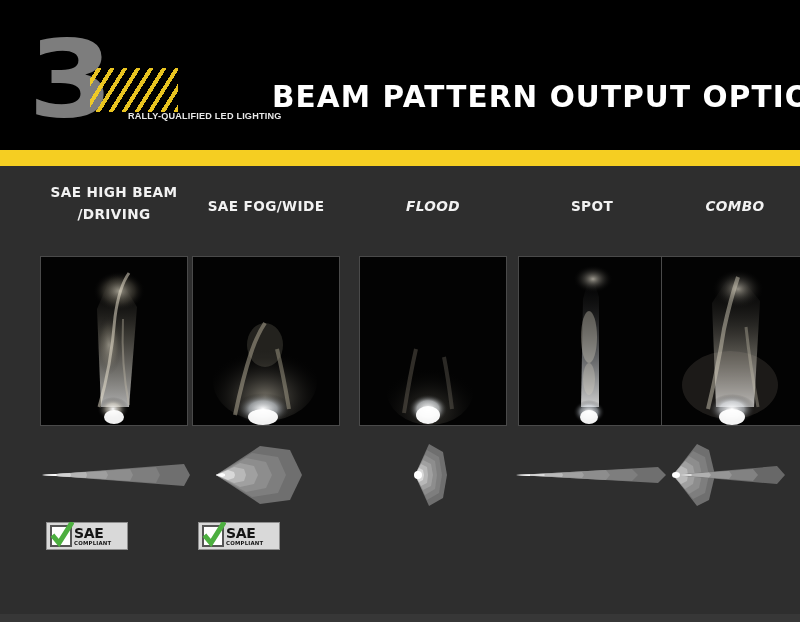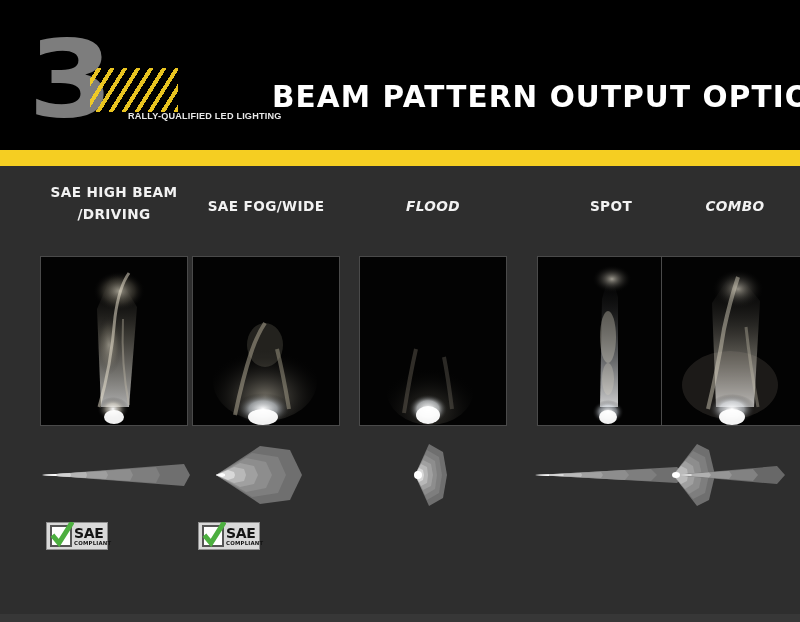--- a/index.html
+++ b/index.html
@@ -145,21 +145,21 @@
 
   .col {
     position: absolute;
     top: 0;
     width: 148px;
     height: 448px;
   }
   .col-0 { left: 16px; }
   .col-1 { left: 168px; }
   .col-2 { left: 335px; font-style: italic; }
-  .col-3 { left: 513px; }
+  .col-3 { left: 494px; }
   .col-4 { left: 637px; font-style: italic; }
 
   .col-label {
     position: absolute;
     top: 16px;
     left: -6px;
     width: 160px;
     color: #f2f2f2;
     font-family: "DejaVu Sans", sans-serif;
     font-size: 14.5px;
@@ -195,21 +195,21 @@
     left: -6px;
     width: 160px;
     height: 74px;
   }
   .beam-diagram svg { display: block; }
 
   .sae-badge {
     position: absolute;
     top: 356px;
     left: 6px;
-    width: 62px;
+    width: 82px;
     height: 28px;
     background: #d9d9d9;
     border: 1px solid #8e8e8e;
     display: flex;
     align-items: center;
     padding: 0 3px;
     box-sizing: border-box;
   }
   .sae-check-box {
     width: 18px;

